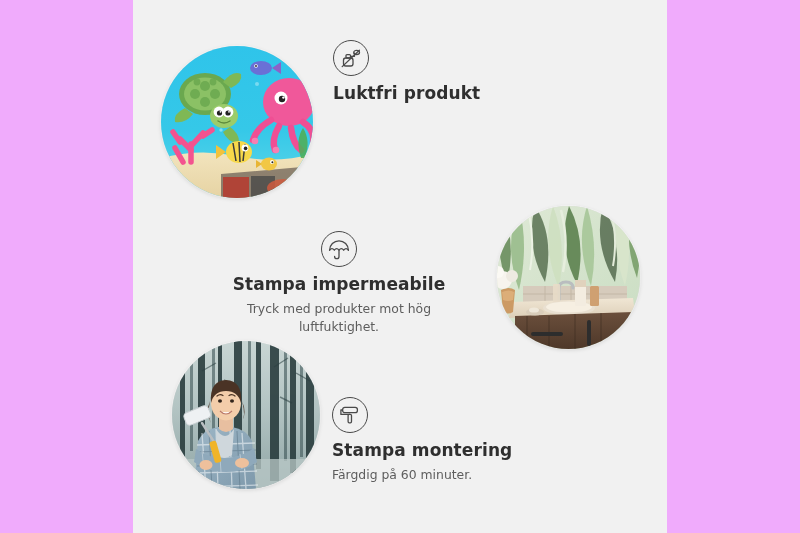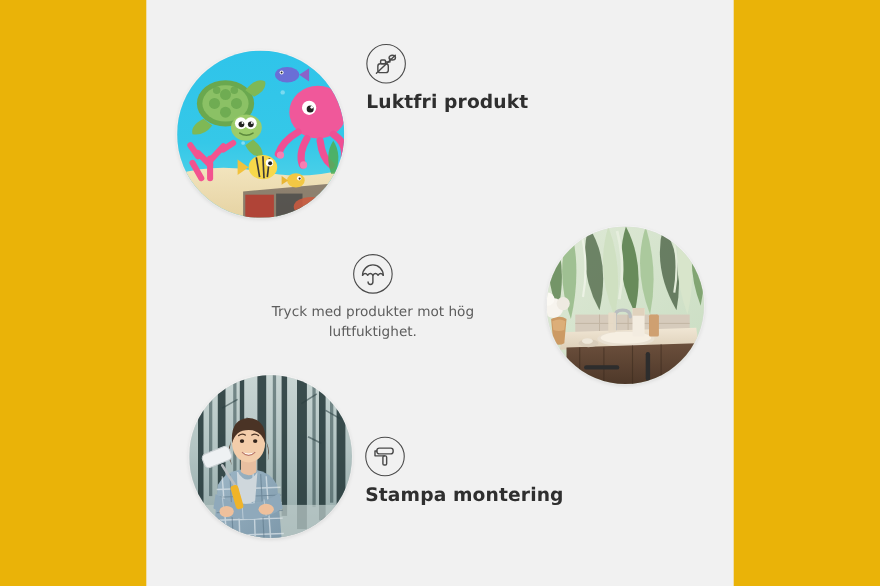--- a/index.html
+++ b/index.html
@@ -2,21 +2,21 @@
 <html><head>
 <meta charset="utf-8">
 <style>
   * { box-sizing: border-box; margin: 0; padding: 0; }
   html, body {
     width: 800px; height: 533px;
     background: #ffffff;
     font-family: "DejaVu Sans", "Liberation Sans", sans-serif;
     overflow: hidden;
   }
-  .stage { position: relative; width: 800px; height: 533px; background: #eab308; }
+  .stage { position: relative; width: 800px; height: 533px; background: #f0abfc; }
 
   
   .panel {
     position: absolute;
     left: 133px; top: 0; width: 534px; height: 533px;
     background: #f1f1f1;
   }
 
   
   .feature { position: absolute; }
@@ -364,29 +364,31 @@
   <div class="feature center" id="feature-waterproof">
     <div class="icon-wrap">
       <div class="icon-circle">
         <svg width="24" height="24" viewBox="0 0 24 24" fill="none" stroke="#4a4a4a" stroke-width="1.3" stroke-linecap="round" stroke-linejoin="round">
           <path d="M2.6 13.2 A9.4 9.4 0 0 1 21.4 13.2"></path>
           <path d="M2.6 13.2 q2.35 -3 4.7 0 q2.35 -3 4.7 0 q2.35 -3 4.7 0 q2.35 -3 4.7 0"></path>
           <path d="M12 13.2 V19.4 a2.2 2.2 0 0 1 -4.4 0"></path>
         </svg>
       </div>
     </div>
+    <h3>Stampa impermeabile</h3>
     <p>Tryck med produkter mot hög luftfuktighet.</p>
   </div>
 
   <div class="feature left" id="feature-assembly">
     <div class="icon-wrap">
       <div class="icon-circle">
         <svg width="24" height="24" viewBox="0 0 24 24" fill="none" stroke="#4a4a4a" stroke-width="1.3" stroke-linecap="round" stroke-linejoin="round">
           <rect x="4.6" y="4.4" width="14.8" height="5.2" rx="2.2"></rect>
           <path d="M4.6 7 H2.9 V11.4 H11.7"></path>
           <rect x="10.1" y="11.4" width="3.4" height="8.4" rx="1.2"></rect>
         </svg>
       </div>
     </div>
     <h3>Stampa montering</h3>
+    <p>Färgdig på 60 minuter.</p>
   </div>
 
 </div>
 
 </body></html>

